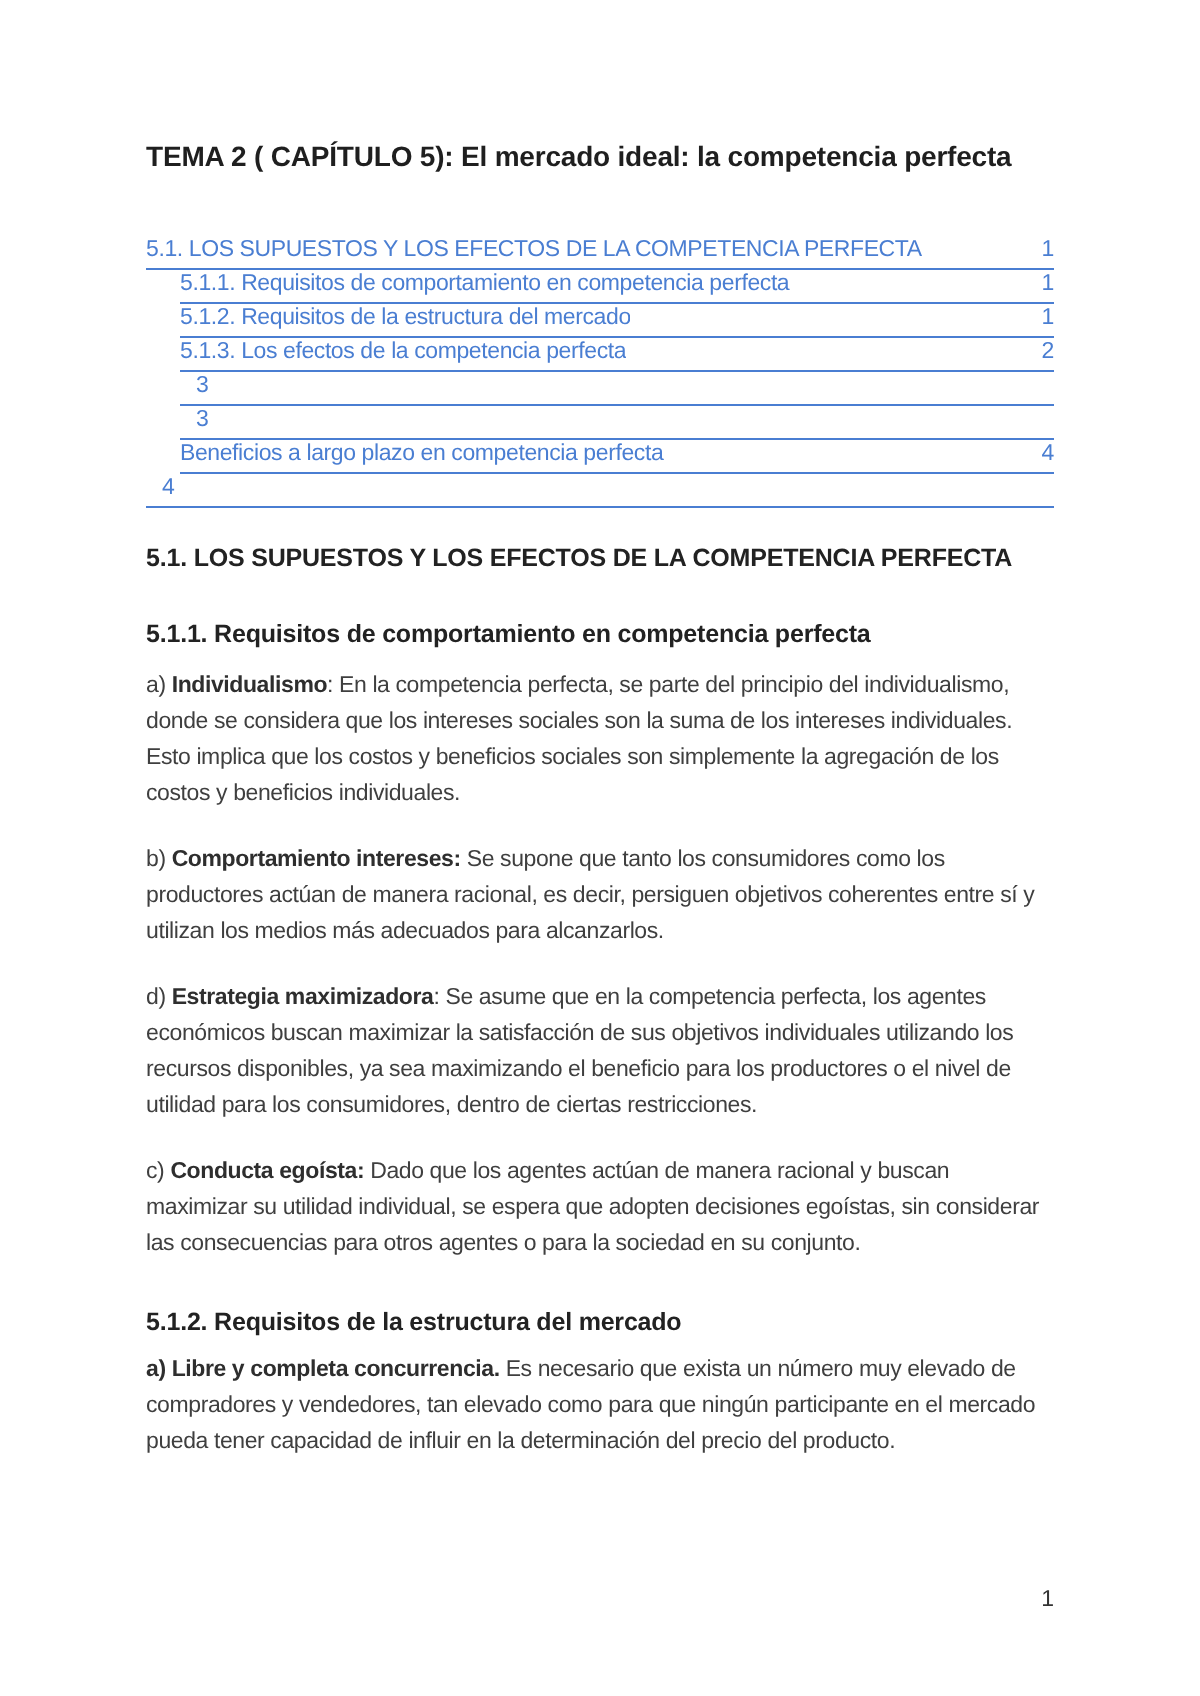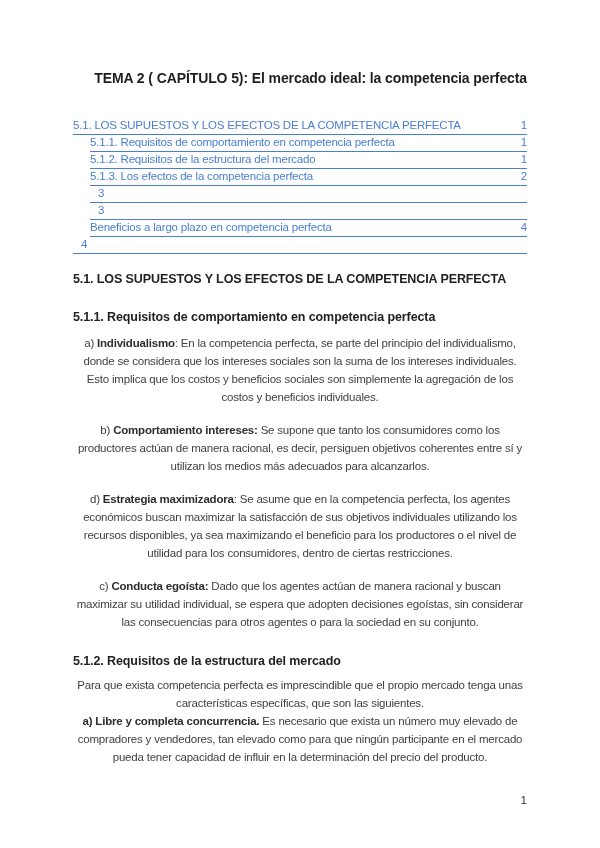--- a/index.html
+++ b/index.html
@@ -16,21 +16,21 @@
     box-sizing: border-box;
     padding: 70px 73px 0 73px;
     font-family: "Liberation Sans", sans-serif;
     color: #3f3f3f;
     overflow: hidden;
   }
   .doc-title {
     font-size: 14px;
     font-weight: bold;
     color: #1f1f1f;
-    text-align: right;
+    text-align: left;
     margin: 0 0 31px 0;
     line-height: 1.25;
     letter-spacing: -0.1px;
   }
   .toc {
     margin: 0 0 0 0;
   }
   .toc-row {
     display: flex;
     justify-content: space-between;
@@ -72,21 +72,20 @@
   }
   .h2.tight-bottom {
     margin-bottom: 7px;
   }
   .body-p {
     font-size: 11.5px;
     line-height: 18px;
     letter-spacing: -0.2px;
     color: #3f3f3f;
     margin: 0 0 15px 0;
-    text-align: center;
   }
   .body-p.no-gap {
     margin-bottom: 0;
   }
   .body-p strong {
     color: #2e2e2e;
   }
   .page-number {
     position: absolute;
     right: 73px;
@@ -141,19 +140,18 @@
   <p class="body-p"><span>a) </span><strong>Individualismo</strong><span>: En la competencia perfecta, se parte del principio del individualismo, donde se considera que los intereses sociales son la suma de los intereses individuales. Esto implica que los costos y beneficios sociales son simplemente la agregación de los costos y beneficios individuales.</span></p>
 
   <p class="body-p"><span>b) </span><strong>Comportamiento intereses:</strong><span> Se supone que tanto los consumidores como los productores actúan de manera racional, es decir, persiguen objetivos coherentes entre sí y utilizan los medios más adecuados para alcanzarlos.</span></p>
 
   <p class="body-p"><span>d) </span><strong>Estrategia maximizadora</strong><span>: Se asume que en la competencia perfecta, los agentes económicos buscan maximizar la satisfacción de sus objetivos individuales utilizando los recursos disponibles, ya sea maximizando el beneficio para los productores o el nivel de utilidad para los consumidores, dentro de ciertas restricciones.</span></p>
 
   <p class="body-p"><span>c) </span><strong>Conducta egoísta:</strong><span> Dado que los agentes actúan de manera racional y buscan maximizar su utilidad individual, se espera que adopten decisiones egoístas, sin considerar las consecuencias para otros agentes o para la sociedad en su conjunto.</span></p>
 
   <div class="h2 tight-bottom">5.1.2. Requisitos de la estructura del mercado</div>
 
-  <p class="body-p no-gap"><span>Para que exista competencia perfecta es imprescindible que el propio mercado tenga unas características específicas, que son las siguientes.</span></p>
 
   <p class="body-p"><strong>a) Libre y completa concurrencia.</strong><span> Es necesario que exista un número muy elevado de compradores y vendedores, tan elevado como para que ningún participante en el mercado pueda tener capacidad de influir en la determinación del precio del producto.</span></p>
 
   <div class="page-number">1</div>
 
 </div>
 
 </body></html>

